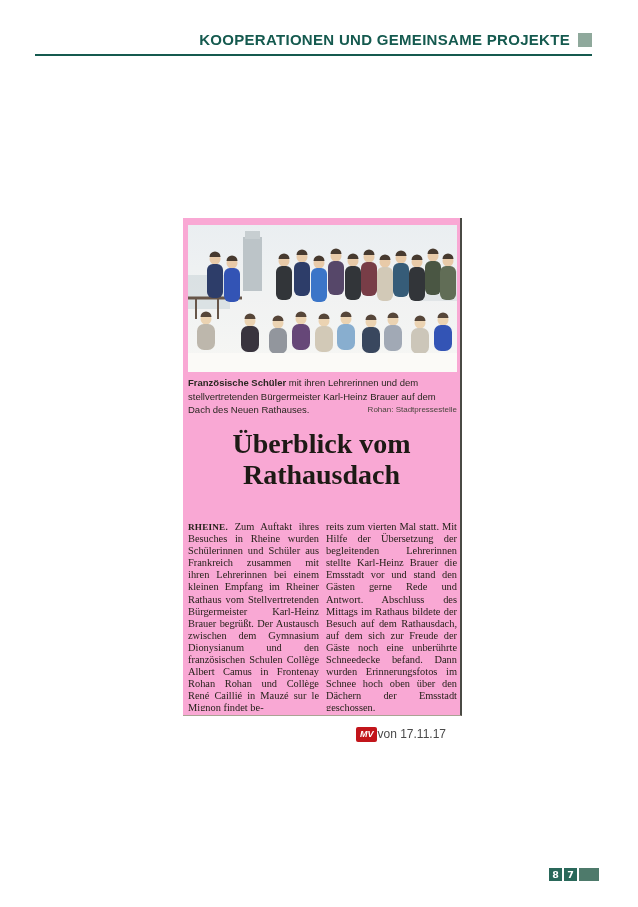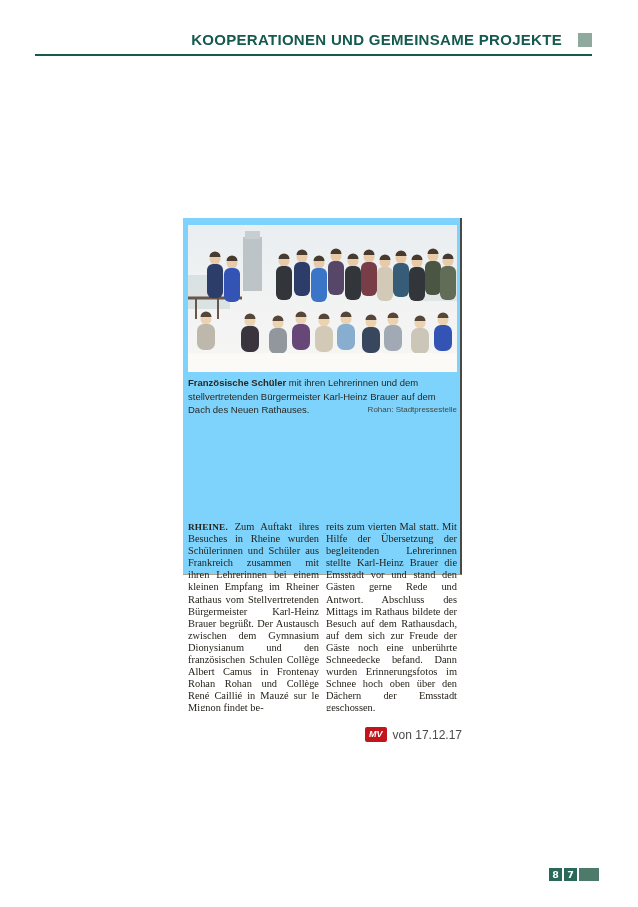--- a/index.html
+++ b/index.html
@@ -2,34 +2,34 @@
 <html><head>
 <meta charset="utf-8">
 <style>
   html,body{margin:0;padding:0;}
   body{
     width:638px;height:907px;position:relative;background:#ffffff;
     font-family:"Liberation Sans",sans-serif;overflow:hidden;
   }
   
   .chapter-header{
-    position:absolute;top:31px;right:46px;display:flex;align-items:center;gap:16px;
+    position:absolute;top:31px;right:46px;display:flex;align-items:center;gap:8px;
   }
   .chapter-title{
     color:#155a4f;font-weight:bold;font-size:15px;letter-spacing:.3px;
     font-family:"Liberation Sans",sans-serif;
   }
   .chapter-square{width:14px;height:14px;background:#8fa99c;}
   .chapter-rule{
     position:absolute;top:54px;left:35px;width:557px;height:2px;background:#155a4f;
   }
   
   .clipping{
-    position:absolute;left:183px;top:218px;width:279px;height:357px;
-    background:#7dd3fc;
+    position:absolute;left:183px;top:218px;width:279px;height:498px;
+    background:#f9a8d4;
     border-right:2px solid #4a4a44;
     border-bottom:1px solid #aaa394;
     box-sizing:border-box;
   }
   .photo{
     position:absolute;left:5px;top:7px;width:269px;height:147px;display:block;
     background:#eef0f2;
   }
   .caption{
     position:absolute;left:5px;top:158px;width:269px;
@@ -56,21 +56,21 @@
   }
   .col{
     width:131px;text-align:justify;
     font-family:"Liberation Serif","DejaVu Serif",serif;
     font-size:10.4px;line-height:12.1px;color:#26221b;
     hyphens:none;
   }
   .col .lead{font-weight:bold;font-size:9.2px;letter-spacing:.2px;}
   
   .source-line{
-    position:absolute;top:727px;right:176px;display:flex;align-items:flex-end;gap:6px;
+    position:absolute;top:727px;right:192px;display:flex;align-items:flex-start;
   }
   .mv-badge{
     background:#c2151b;color:#ffffff;font-weight:bold;font-style:italic;
     font-size:9px;line-height:1;padding:3px 4px;border-radius:2px;
     font-family:"Liberation Sans",sans-serif;
   }
   .source-date{font-size:12px;color:#4a4a4a;font-family:"Liberation Sans",sans-serif;}
   
   .pagenum{
     position:absolute;left:549px;top:868px;display:flex;gap:2px;align-items:center;
@@ -145,32 +145,33 @@
     <use href="#pcrouch" x="0" y="0" transform="translate(255,113)" style="color:#2448b0"></use>
     <rect x="0" y="128" width="269" height="19" fill="#fbfaf7"></rect>
     <rect x="0" y="0" width="269" height="147" fill="#ffffff" opacity=".07"></rect>
   </svg>
 
   <div class="caption">
     <span class="lead">Französische Schüler</span><span> mit ihren Lehrerinnen und dem stellvertretenden Bürgermeister Karl-Heinz Brauer auf dem Dach des Neuen Rathauses.</span>
     <span class="credit">Rohan: Stadtpressestelle</span>
   </div>
 
+  <div class="headline">Überblick vom Rathausdach</div>
 
 
   <div class="body-cols">
     <div class="col">
       <span class="lead">RHEINE.</span><span> Zum Auftakt ihres Besuches in Rheine wurden Schülerinnen und Schüler aus Frankreich zusammen mit ihren Lehrerinnen bei einem kleinen Empfang im Rheiner Rathaus vom Stellvertretenden Bürgermeister Karl-Heinz Brauer begrüßt. Der Austausch zwischen dem Gymnasium Dionysianum und den französischen Schulen Collège Albert Camus in Frontenay Rohan Rohan und Collège René Caillié in Mauzé sur le Mignon findet be-</span>
     </div>
     <div class="col">reits zum vierten Mal statt. Mit Hilfe der Übersetzung der begleitenden Lehrerinnen stellte Karl-Heinz Brauer die Emsstadt vor und stand den Gästen gerne Rede und Antwort. Abschluss des Mittags im Rathaus bildete der Besuch auf dem Rathausdach, auf dem sich zur Freude der Gäste noch eine unberührte Schneedecke befand. Dann wurden Erinnerungsfotos im Schnee hoch oben über den Dächern der Emsstadt geschossen.</div>
   </div>
 </div>
 
 <div class="source-line">
   <span class="mv-badge">MV</span>
-  <span class="source-date">von 17.12.17</span>
+  <span class="source-date">von 17.11.17</span>
 </div>
 
 <div class="pagenum">
   <span class="numbox">8</span>
   <span class="numbox">7</span>
   <span class="tabbox"></span>
 </div>
 
 </body></html>

